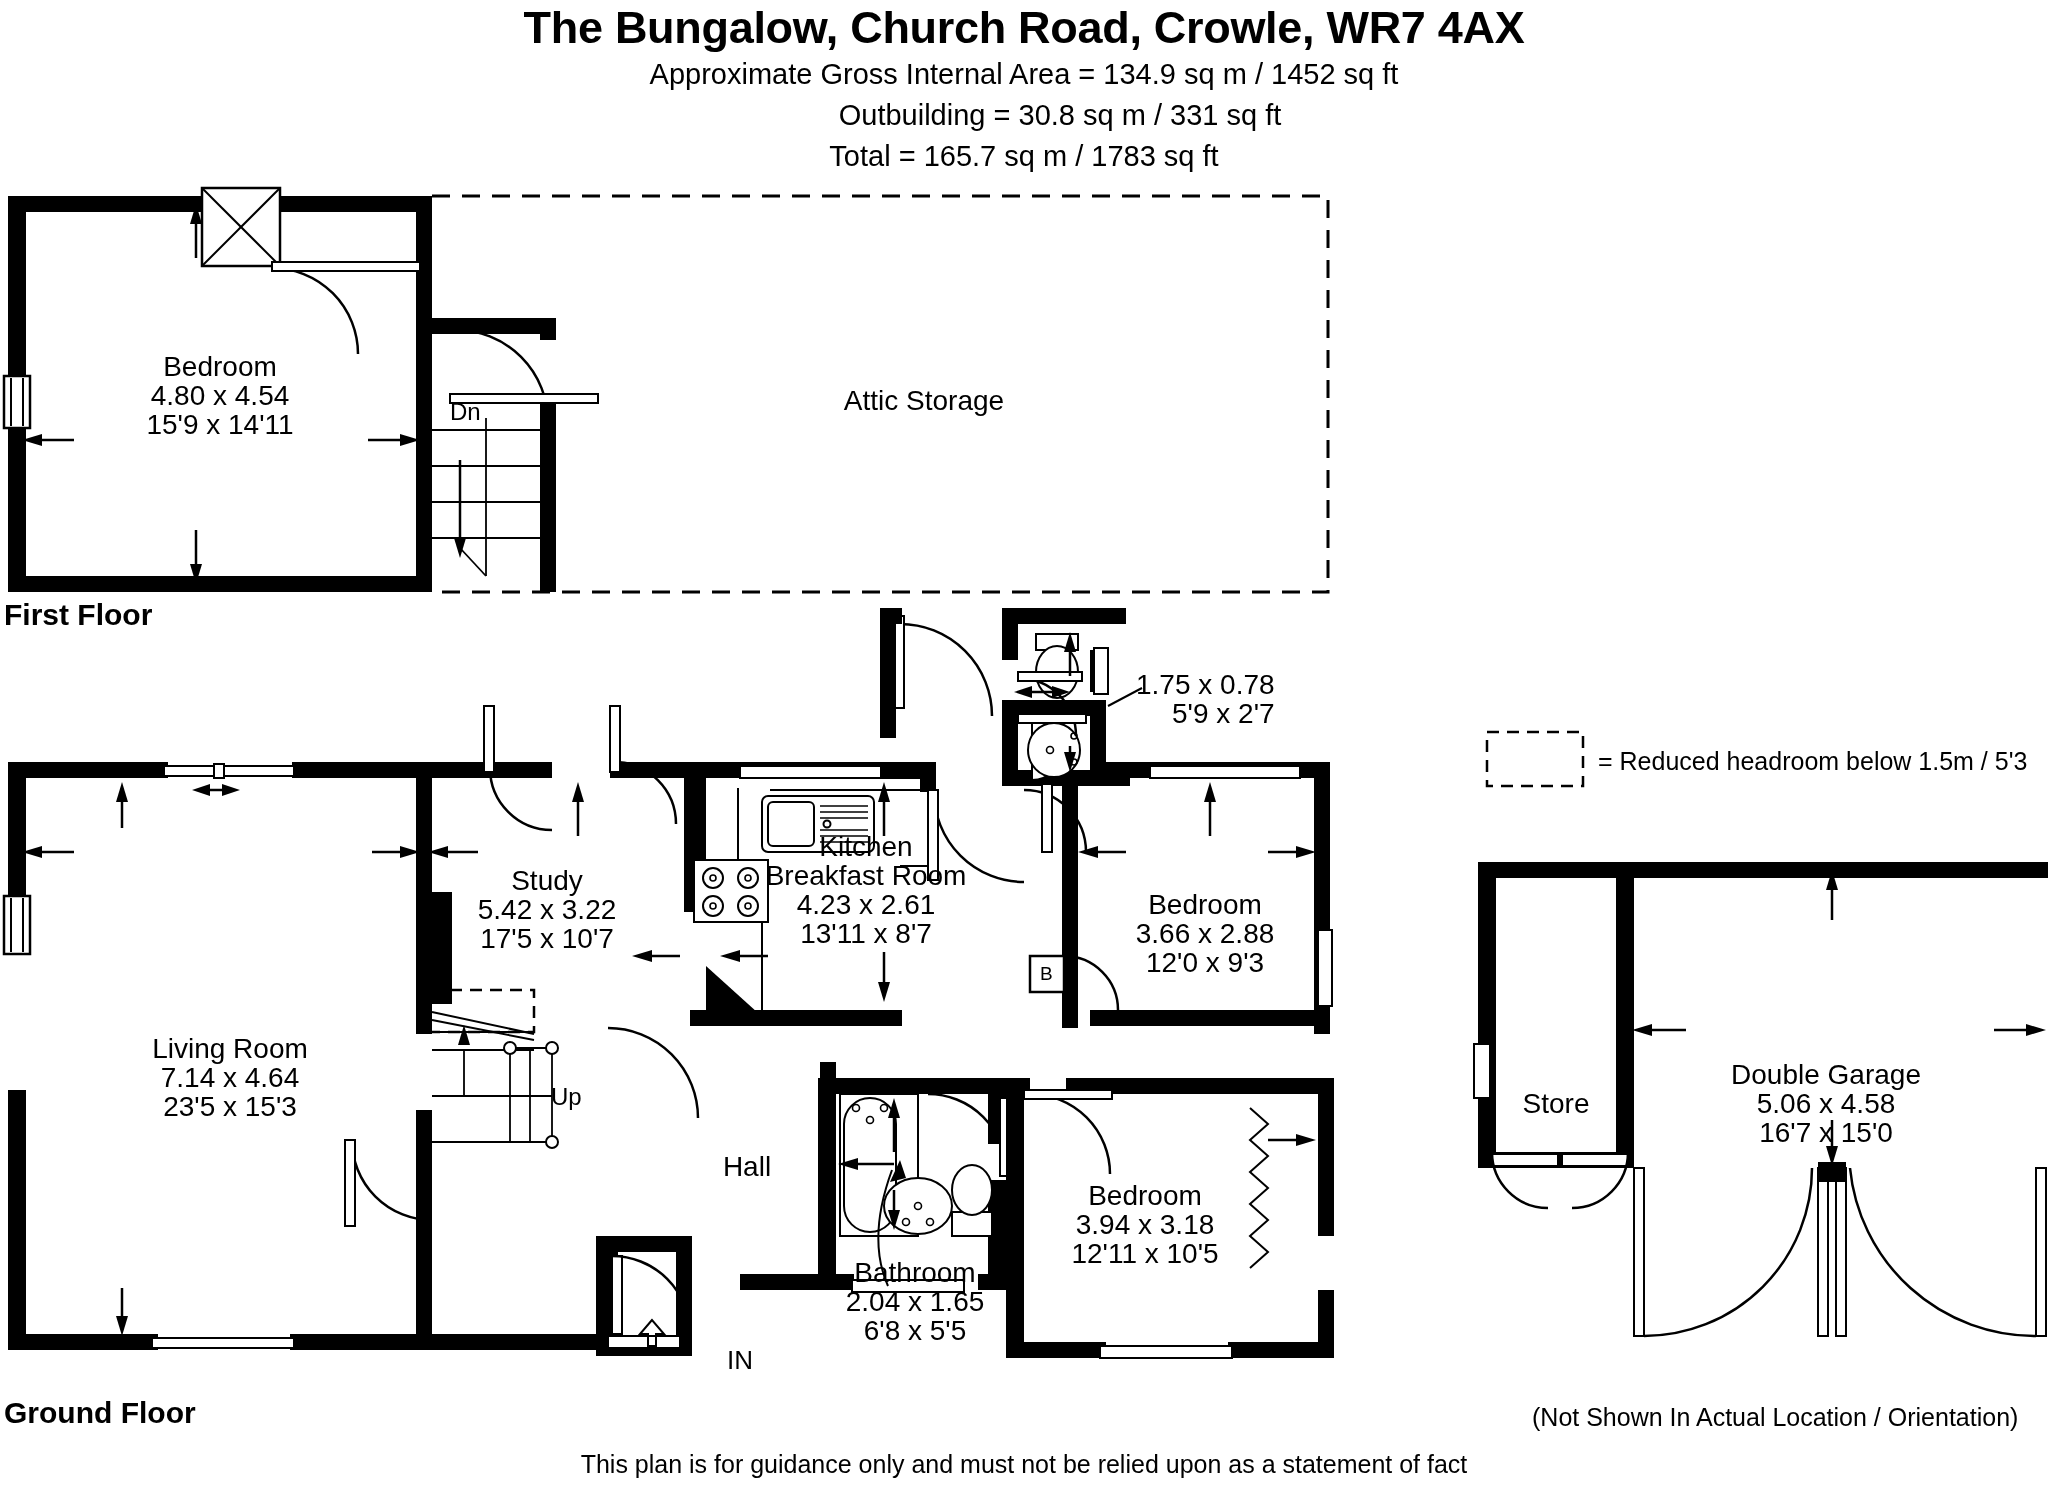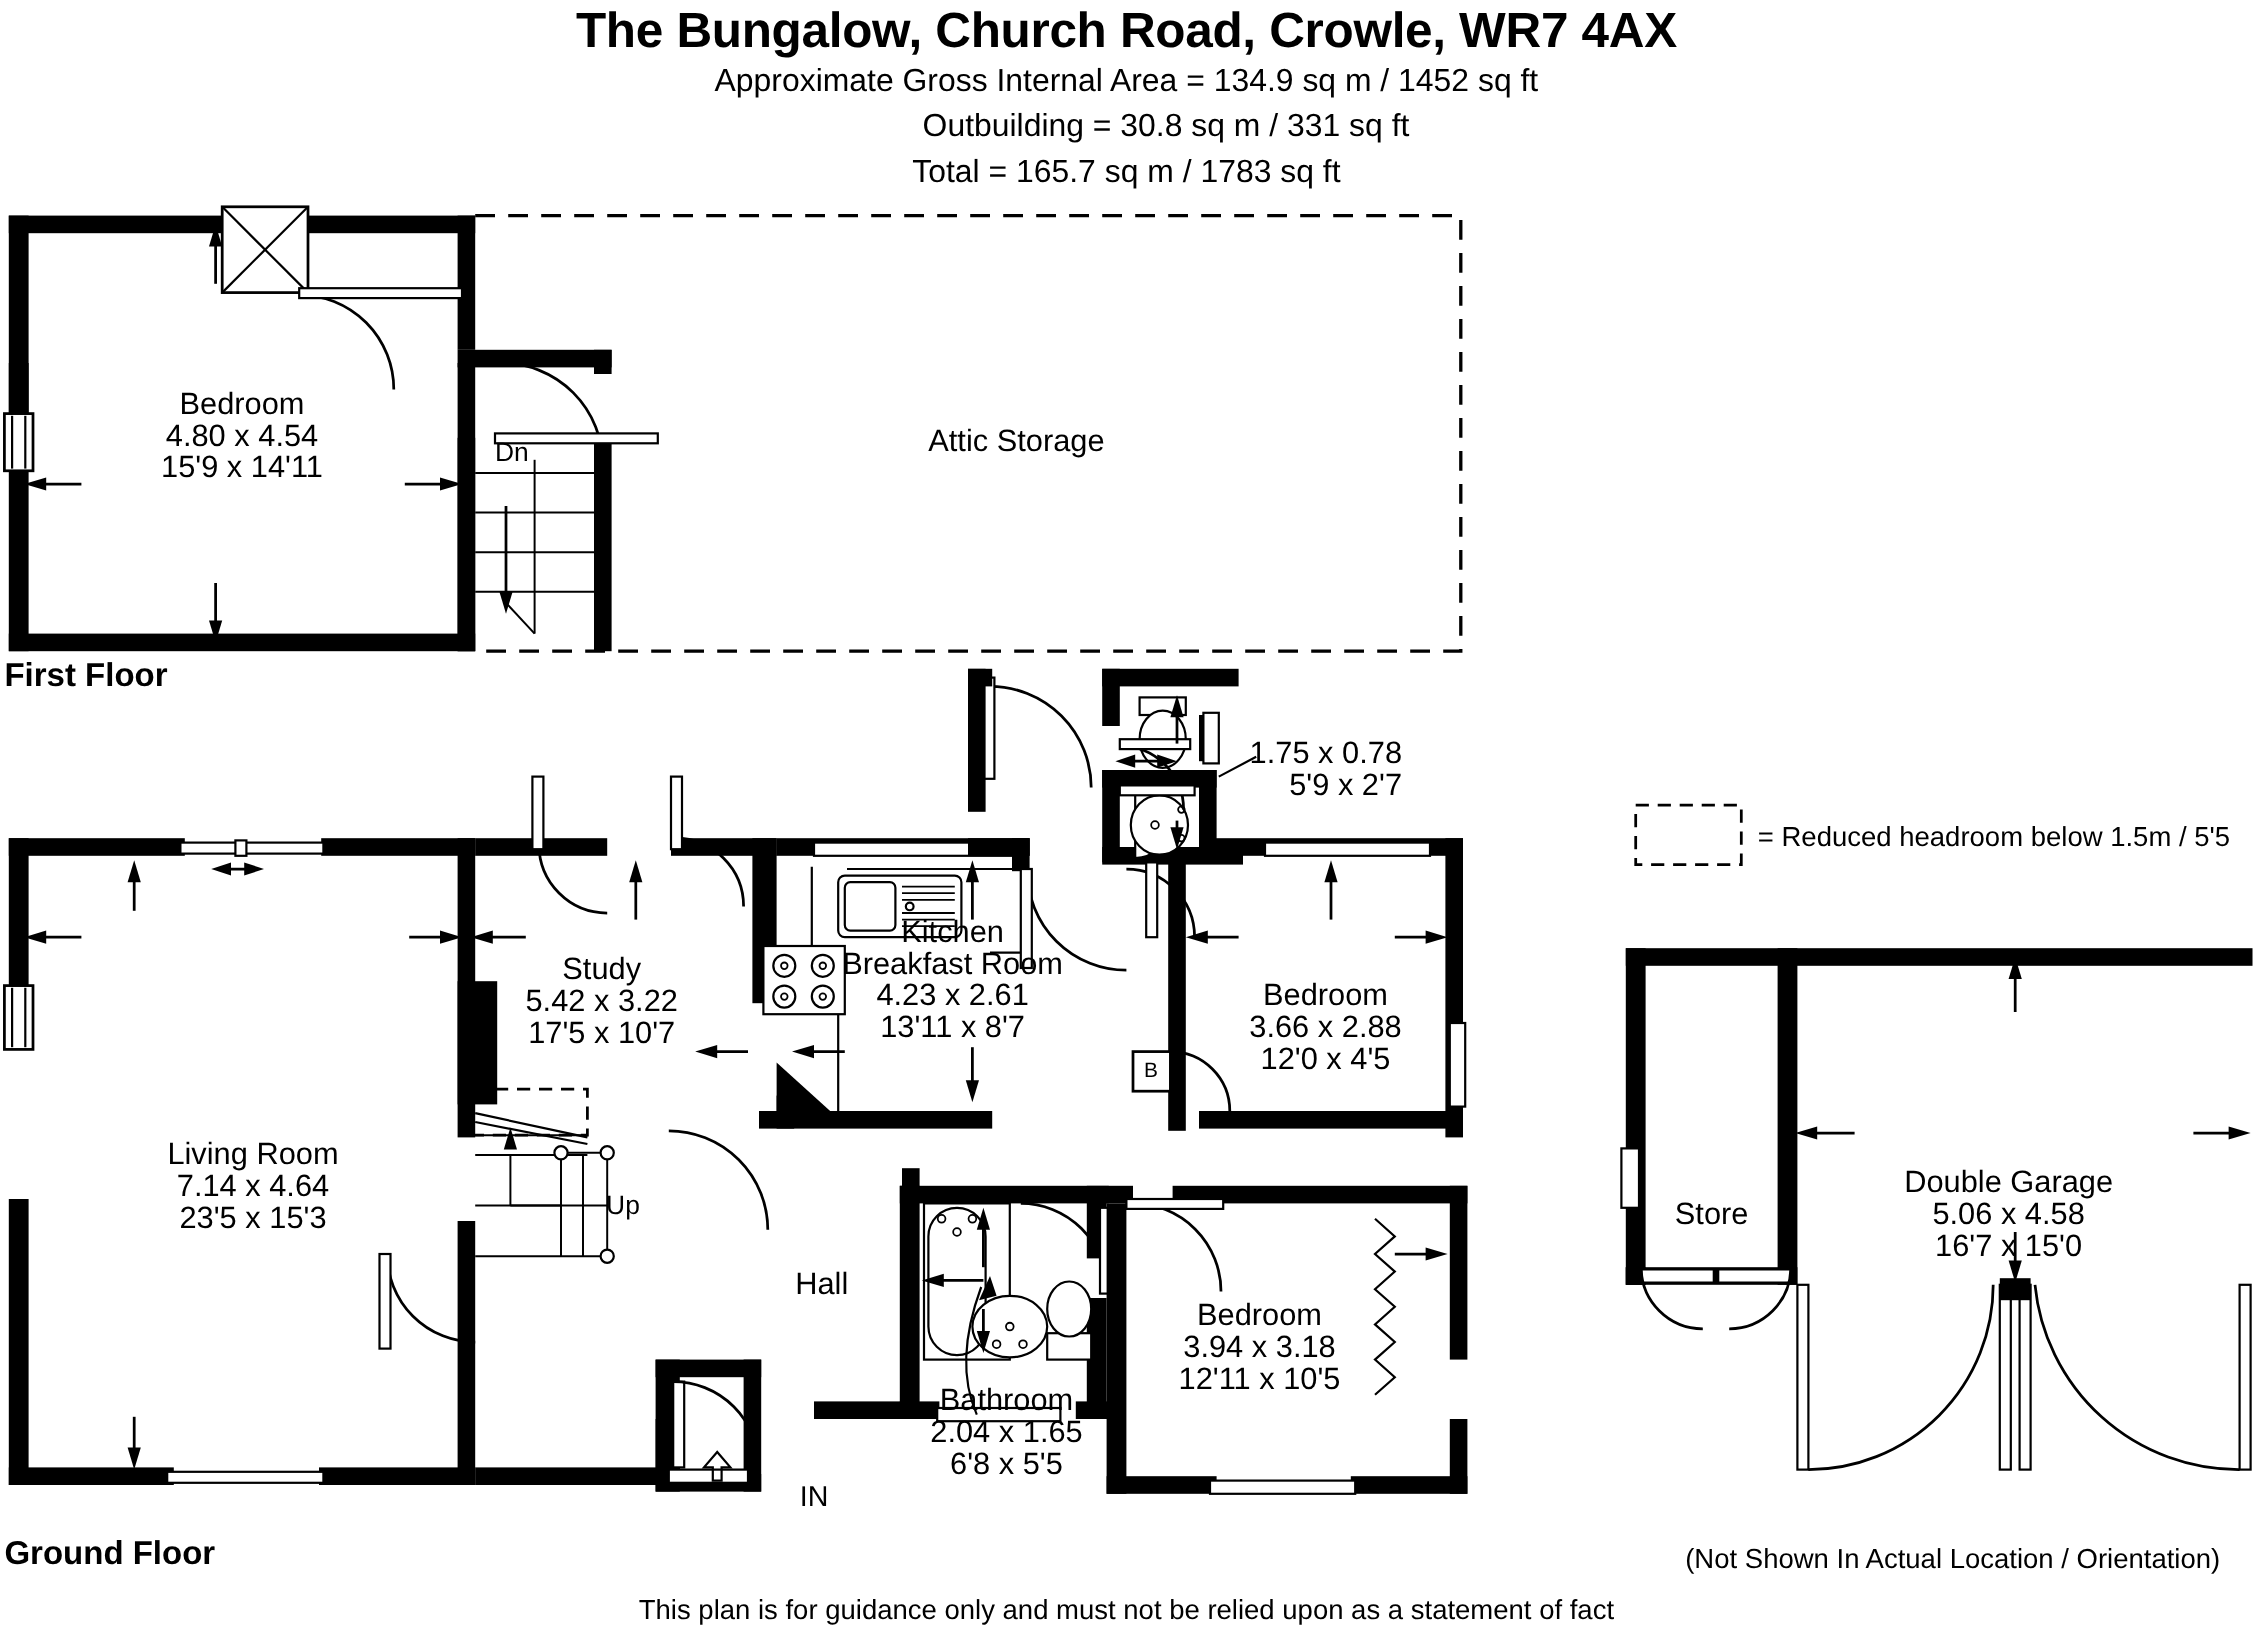--- a/index.html
+++ b/index.html
@@ -495,21 +495,21 @@
   <div class="rtext" style="left:866px; top:832px;">
     <span class="nm">Kitchen</span>
     <span class="nm">Breakfast Room</span>
     <span class="dm">4.23 x 2.61</span>
     <span class="dm">13'11 x 8'7</span>
   </div>
 
   <div class="rtext" style="left:1205px; top:890px;">
     <span class="nm">Bedroom</span>
     <span class="dm">3.66 x 2.88</span>
-    <span class="dm">12'0 x 4'5</span>
+    <span class="dm">12'0 x 9'3</span>
   </div>
 
   <div class="rtext" style="left:1145px; top:1181px;">
     <span class="nm">Bedroom</span>
     <span class="dm">3.94 x 3.18</span>
     <span class="dm">12'11 x 10'5</span>
   </div>
 
   <div class="rtext" style="left:915px; top:1258px;">
     <span class="nm">Bathroom</span>
@@ -525,21 +525,21 @@
   <div class="small-lbl" style="left:727px; top:1345px; font-size:26px;">IN</div>
   <div class="small-lbl" style="left:1040px; top:963px; font-size:19px;">B</div>
 
   <div class="rtext left" style="left:1136px; top:670px;">
     <span class="dm">1.75 x 0.78</span>
     <span class="dm">5'9 x 2'7</span>
   </div>
 
   <div class="floor-label" style="left:4px; top:1396px;">Ground Floor</div>
 
-  <div class="legend-text" style="left:1598px; top:747px;">= Reduced headroom below 1.5m / 5'5</div>
+  <div class="legend-text" style="left:1598px; top:747px;">= Reduced headroom below 1.5m / 5'3</div>
 
   <div class="rtext" style="left:1556px; top:1089px;">
     <span class="nm">Store</span>
   </div>
 
   <div class="rtext" style="left:1826px; top:1060px;">
     <span class="nm">Double Garage</span>
     <span class="dm">5.06 x 4.58</span>
     <span class="dm">16'7 x 15'0</span>
   </div>

